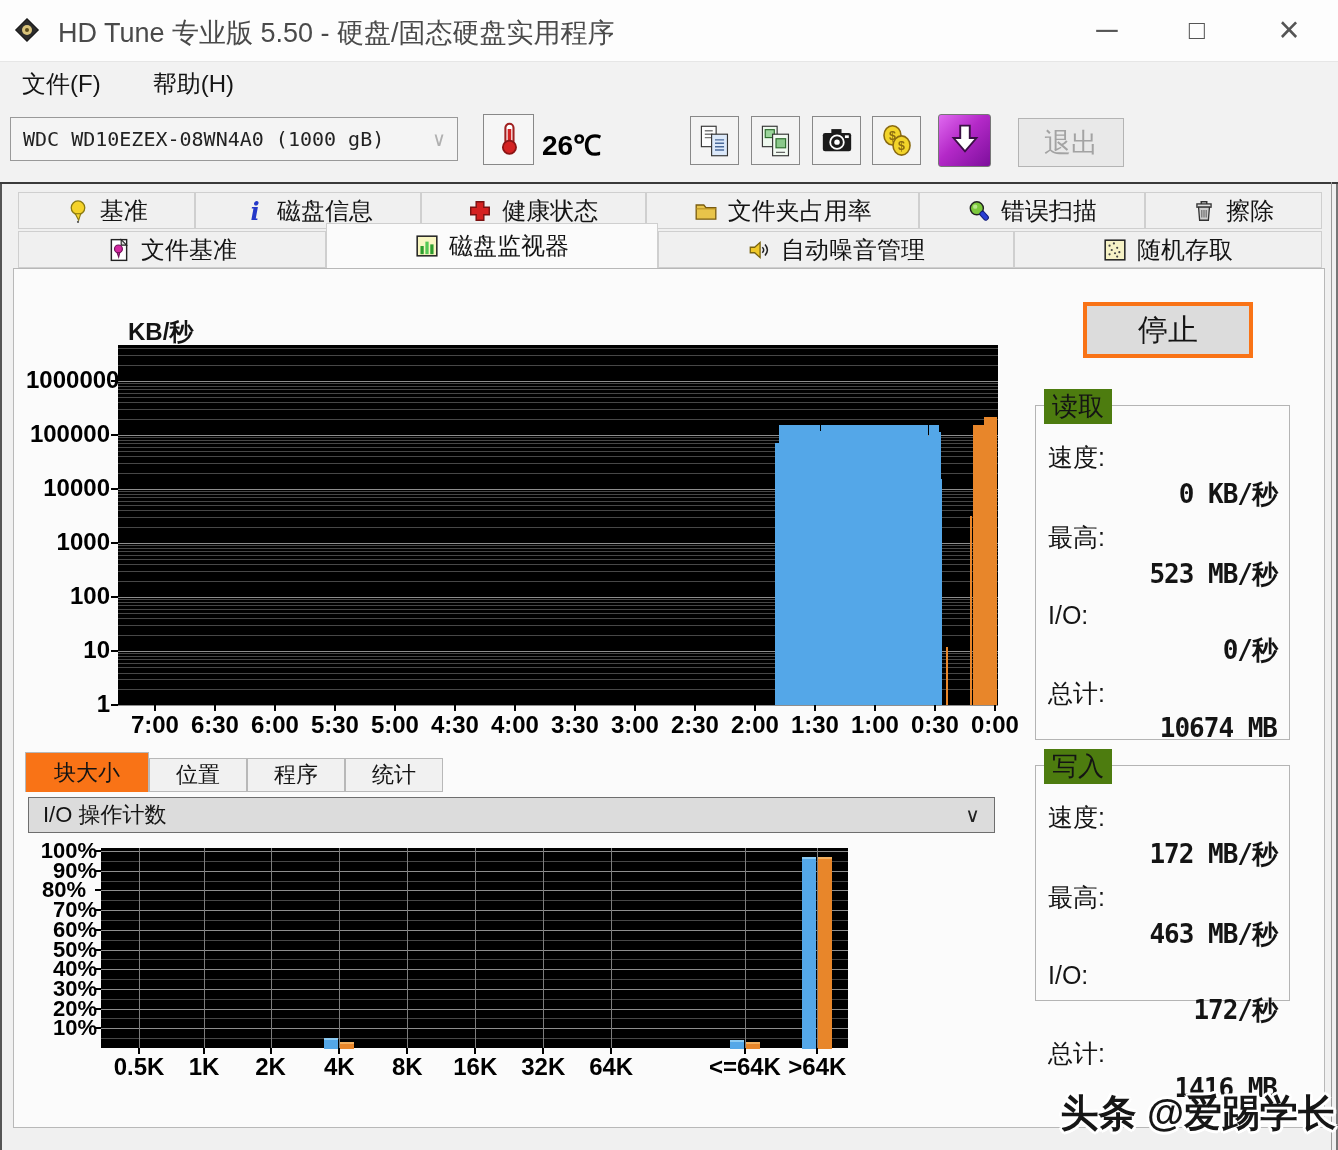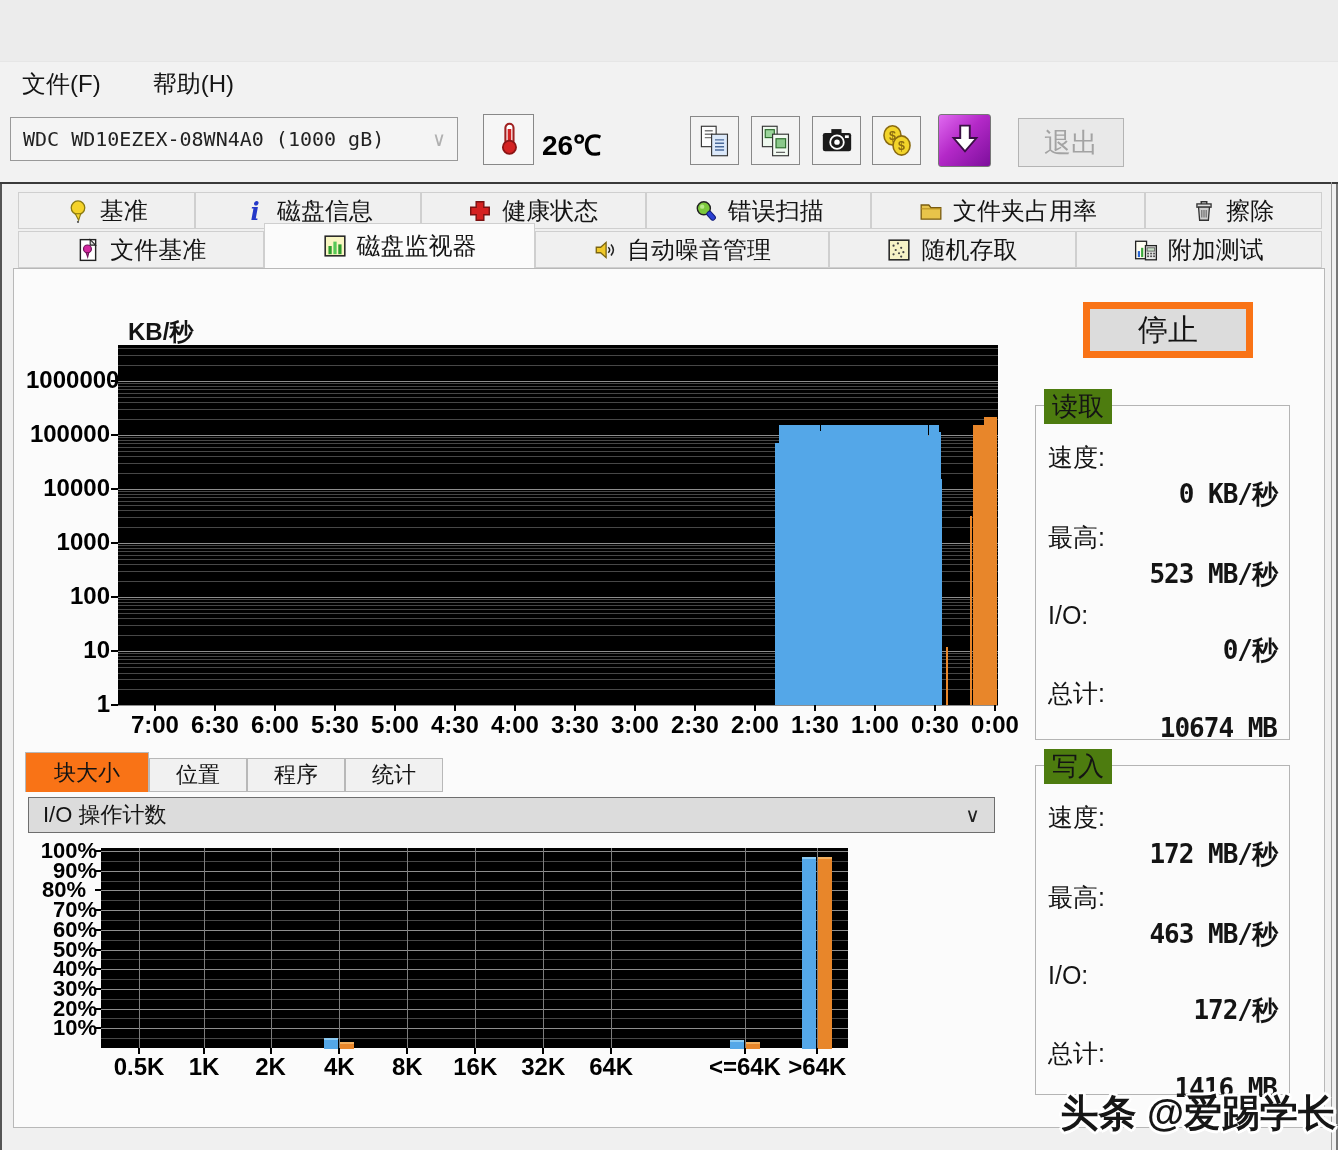--- a/index.html
+++ b/index.html
@@ -31,21 +31,21 @@
   
   .tabs-row{position:absolute;left:18px;width:1304px;display:flex;align-items:flex-end;z-index:4;}
   #tabs-row1{top:190px;height:39px;}
   #tabs-row2{top:229px;height:39px;}
   .tab{height:37px;display:flex;align-items:center;justify-content:center;gap:10px;background:#f0f0f0;border:1px solid #cfcfcf;box-sizing:border-box;font-size:24px;cursor:pointer;white-space:nowrap;}
   .tab.active{background:#fbfbfb;height:45px;border-bottom:none;z-index:6;}
   .tab-icon svg{width:24px;height:24px;display:block;}
   
   .panel{position:absolute;left:13px;top:268px;width:1312px;height:860px;background:#fbfbfb;border:1px solid #b8b8b8;box-sizing:border-box;z-index:2;}
   .chart-ylab{position:absolute;left:128px;top:316px;font-size:24px;font-weight:bold;z-index:3;}
-  .stop-btn{position:absolute;left:1083px;top:302px;width:170px;height:56px;background:#dcdcdc;border:7px solid #f97316;box-sizing:border-box;font-size:30px;display:flex;align-items:center;justify-content:center;cursor:pointer;z-index:3;}
+  .stop-btn{position:absolute;left:1083px;top:302px;width:170px;height:56px;background:#dcdcdc;border:4px solid #f97316;box-sizing:border-box;font-size:30px;display:flex;align-items:center;justify-content:center;cursor:pointer;z-index:3;}
   
   .plot{position:absolute;background:#000;z-index:3;}
   #mc-plot{left:118px;top:345px;width:880px;height:360px;}
   #bs-plot{left:101px;top:848px;width:747px;height:200px;}
   .grid-h{position:absolute;left:0;width:100%;height:1px;}
   .grid-v{position:absolute;top:0;width:1px;height:100%;}
   .mc-seg{position:absolute;bottom:0;}
   .axis-lab{position:absolute;font-weight:bold;color:#000;z-index:3;}
   .ylab-main{width:84px;text-align:right;font-size:24px;}
   .xlab-main{width:80px;text-align:center;font-size:24px;}
@@ -67,20 +67,33 @@
   .dd-chev{margin-left:auto;color:#222;font-size:20px;}
   
   .watermark{position:absolute;right:2px;top:1088px;font-size:38px;font-weight:bold;color:#161616;z-index:50;white-space:nowrap;
     text-shadow:-2px -2px 0 #fff,2px -2px 0 #fff,-2px 2px 0 #fff,2px 2px 0 #fff,0 -3px 0 #fff,0 3px 0 #fff,-3px 0 0 #fff,3px 0 0 #fff;}
 </style>
 </head>
 <body>
 
 <div class="app">
 
+  <div class="titlebar">
+    <span class="app-icon">
+      <svg viewBox="0 0 30 30">
+          <rect x="7" y="7" width="16" height="16" transform="rotate(45 15 15)" fill="#2b2b2b" stroke="#111"></rect>
+          <circle cx="15" cy="15" r="5" fill="#d8c27a"></circle>
+          <circle cx="15" cy="15" r="2" fill="#5a4a1a"></circle>
+        </svg>
+    </span>
+    <span class="title-text">HD Tune 专业版 5.50 - 硬盘/固态硬盘实用程序</span>
+    <div class="wc wc-min">─</div>
+    <div class="wc wc-max">□</div>
+    <div class="wc wc-close">×</div>
+  </div>
 
   <div class="menubar" id="menubar">
       <div class="menu-item">文件(F)</div>
       <div class="menu-item">帮助(H)</div>
     </div>
 
   <div class="toolbar">
     <div class="combo">
       <span>WDC WD10EZEX-08WN4A0 (1000 gB)</span>
       <span class="combo-chev">∨</span>
@@ -169,38 +182,38 @@
         <span class="tab-label">磁盘信息</span>
       </div>
       <div class="tab" style="flex: 1 1 206px;">
         <span class="tab-icon">
           <svg viewBox="0 0 22 22">
             <path d="M7.5 2.5h7v5h5v7h-5v5h-7v-5h-5v-7h5z" fill="#d42020" stroke="#7a1010" stroke-width="1.3"></path>
           </svg>
         </span>
         <span class="tab-label">健康状态</span>
       </div>
+      <div class="tab" style="flex: 1 1 254px;">
+        <span class="tab-icon">
+          <svg viewBox="0 0 22 22">
+            <path d="M2 5.5h7l2 2.5h9v10.5H2z" fill="#e8c44a" stroke="#7a5c10" stroke-width="1.2"></path>
+            <path d="M2 9h18" stroke="#b89020"></path>
+          </svg>
+        </span>
+        <span class="tab-label">文件夹占用率</span>
+      </div>
       <div class="tab" style="flex: 1 1 206px;">
         <span class="tab-icon">
           <svg viewBox="0 0 22 22">
             <circle cx="9" cy="8.5" r="6" fill="#7cc83c" stroke="#222" stroke-width="1.3"></circle>
             <circle cx="7.5" cy="7" r="2" fill="#b8e88a"></circle>
             <rect x="13" y="11.2" width="4.6" height="9" rx="2" transform="rotate(-42 15 15)" fill="#2a3fd4" stroke="#15207a"></rect>
           </svg>
         </span>
         <span class="tab-label">错误扫描</span>
-      </div>
-      <div class="tab" style="flex: 1 1 254px;">
-        <span class="tab-icon">
-          <svg viewBox="0 0 22 22">
-            <path d="M2 5.5h7l2 2.5h9v10.5H2z" fill="#e8c44a" stroke="#7a5c10" stroke-width="1.2"></path>
-            <path d="M2 9h18" stroke="#b89020"></path>
-          </svg>
-        </span>
-        <span class="tab-label">文件夹占用率</span>
       </div>
       <div class="tab" style="flex: 1 1 158px;">
         <span class="tab-icon">
           <svg viewBox="0 0 22 22">
             <path d="M8.5 4.5v-2h5v2" fill="none" stroke="#333" stroke-width="1.4"></path>
             <rect x="4.5" y="4.5" width="13" height="3" fill="#e0e0e0" stroke="#333" stroke-width="1.2"></rect>
             <path d="M6 7.5h10l-1 12H7z" fill="#cfcfcf" stroke="#333" stroke-width="1.2"></path>
             <path d="M9 10v7M11 10v7M13 10v7" stroke="#666"></path>
           </svg>
         </span>
@@ -250,40 +263,20 @@
               <circle cx="8" cy="11" r="1"></circle>
               <circle cx="13" cy="9" r="1"></circle>
               <circle cx="6" cy="15" r="1"></circle>
               <circle cx="11" cy="14" r="1"></circle>
               <circle cx="15" cy="13" r="1"></circle>
               <circle cx="13" cy="17" r="1"></circle>
             </g>
           </svg>
         </span>
         <span class="tab-label">随机存取</span>
-      </div>
-      <div class="tab" style="flex: 1 1 206px;">
-        <span class="tab-icon">
-          <svg viewBox="0 0 22 22">
-            <rect x="1.5" y="3" width="10" height="16" fill="#fffef2" stroke="#222" stroke-width="1.2"></rect>
-            <rect x="3.5" y="12" width="2" height="5.5" fill="#2a66d4"></rect>
-            <rect x="6.5" y="9" width="2" height="8.5" fill="#3aa83a"></rect>
-            <rect x="10.5" y="7" width="10" height="13" fill="#e8e8e8" stroke="#222" stroke-width="1.2"></rect>
-            <rect x="12" y="9" width="7" height="3" fill="#c8e0c8" stroke="#555" stroke-width="0.8"></rect>
-            <g fill="#555">
-              <rect x="12" y="13.5" width="1.8" height="1.5"></rect>
-              <rect x="14.8" y="13.5" width="1.8" height="1.5"></rect>
-              <rect x="17.5" y="13.5" width="1.8" height="1.5"></rect>
-              <rect x="12" y="16" width="1.8" height="1.5"></rect>
-              <rect x="14.8" y="16" width="1.8" height="1.5"></rect>
-              <rect x="17.5" y="16" width="1.8" height="1.5"></rect>
-            </g>
-          </svg>
-        </span>
-        <span class="tab-label">附加测试</span>
       </div>
     </div>
 
   <div class="panel"></div>
 
   <div class="chart-ylab">KB/秒</div>
   <div class="stop-btn">停止</div>
 
   <div class="plot" id="mc-plot">
       <div class="grid-h" style="top: 360px; background: rgb(142, 142, 142);"></div>
@@ -411,21 +404,21 @@
         <div class="g-value">0 KB/秒</div>
         <div class="g-label">最高:</div>
         <div class="g-value">523 MB/秒</div>
         <div class="g-label">I/O:</div>
         <div class="g-value">0/秒</div>
         <div class="g-label">总计:</div>
         <div class="g-value">10674 MB</div>
       </div>
   </div>
 
-  <div class="gbox" id="write-box" style="top:765px;height:330px;">
+  <div class="gbox" id="write-box" style="top:765px;height:236px;">
     <span class="gbox-title">写入</span>
     <div class="gbox-rows" id="write-rows">
         <div class="g-label">速度:</div>
         <div class="g-value">172 MB/秒</div>
         <div class="g-label">最高:</div>
         <div class="g-value">463 MB/秒</div>
         <div class="g-label">I/O:</div>
         <div class="g-value">172/秒</div>
         <div class="g-label">总计:</div>
         <div class="g-value">1416 MB</div>

